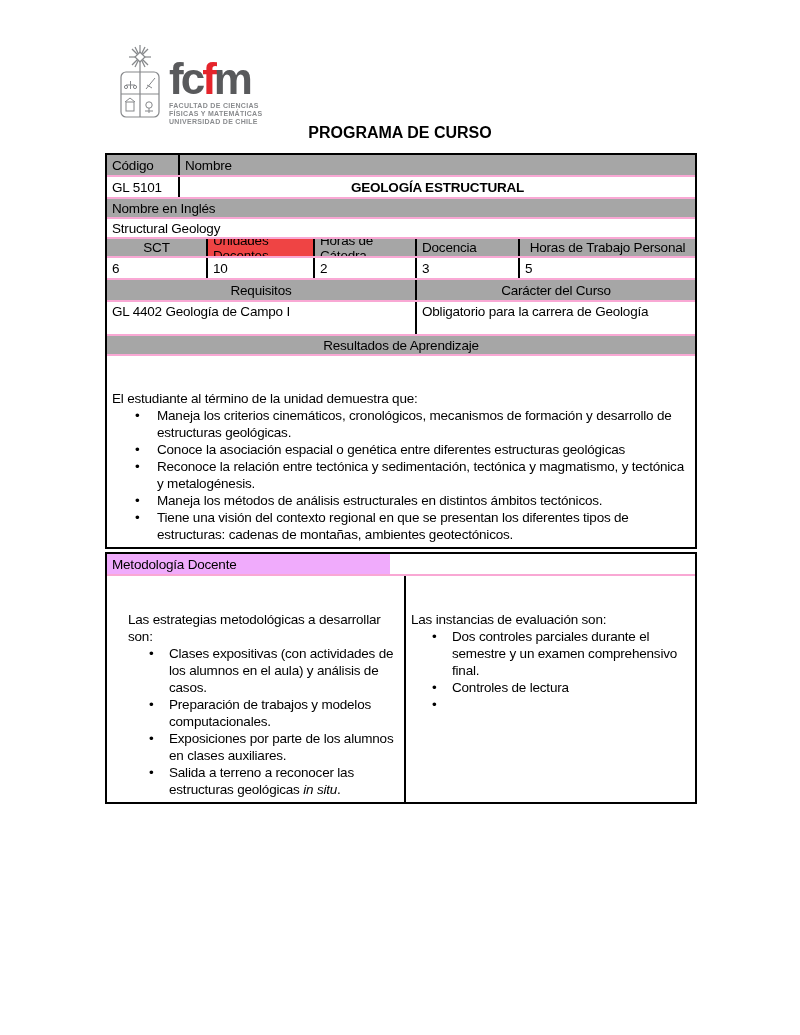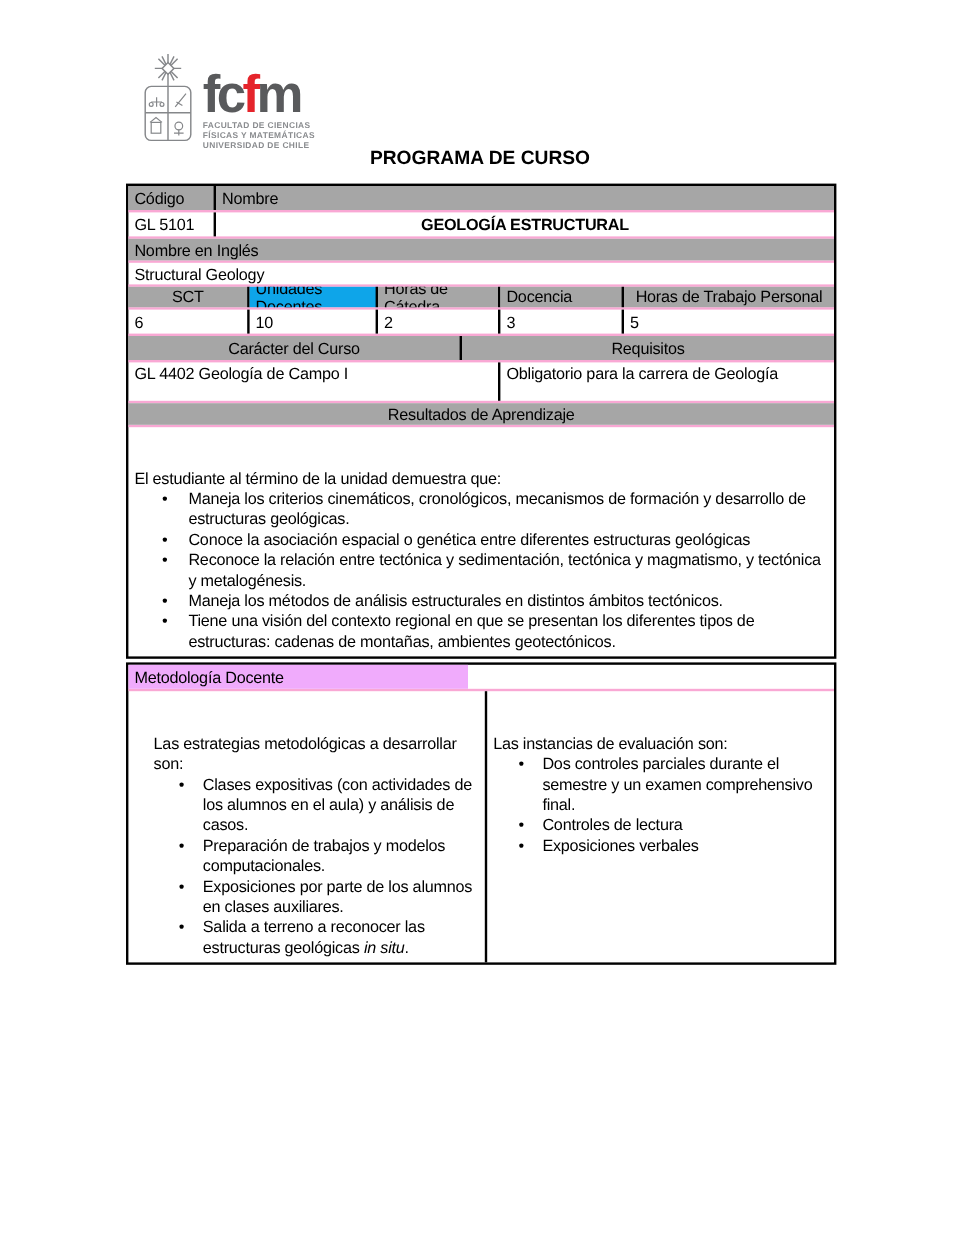--- a/index.html
+++ b/index.html
@@ -108,35 +108,35 @@
       <div class="cell grow center bold">GEOLOGÍA ESTRUCTURAL</div>
     </div>
     <div class="row h20">
       <div class="cell hd grow" style="background: rgb(166, 166, 166);">Nombre en Inglés</div>
     </div>
     <div class="row h20">
       <div class="cell grow">Structural Geology</div>
     </div>
     <div class="row h30">
       <div class="cell hd center credits-h c1" style="background: rgb(166, 166, 166);">SCT</div>
-      <div class="cell hd center credits-h c2" style="background: #0ea5e9;">Unidades Docentes</div>
+      <div class="cell hd center credits-h c2" style="background: #ef4444;">Unidades Docentes</div>
       <div class="cell hd center credits-h c3" style="background: rgb(166, 166, 166);">Horas de Cátedra</div>
       <div class="cell hd center credits-h c4" style="background: rgb(166, 166, 166);">Horas Docencia Auxiliar</div>
       <div class="cell hd center credits-h grow" style="background: rgb(166, 166, 166);">Horas de Trabajo Personal</div>
     </div>
     <div class="row h21">
       <div class="cell c1">6</div>
       <div class="cell c2">10</div>
       <div class="cell c3">2</div>
       <div class="cell c4">3</div>
       <div class="cell grow">5</div>
     </div>
     <div class="row h21">
+      <div class="cell hd center w-req" style="background: rgb(166, 166, 166);">Requisitos</div>
       <div class="cell hd center grow" style="background: rgb(166, 166, 166);">Carácter del Curso</div>
-      <div class="cell hd center w-req" style="background: rgb(166, 166, 166);">Requisitos</div>
     </div>
     <div class="row r8">
       <div class="cell w-req">GL 4402 Geología de Campo I</div>
       <div class="cell grow">Obligatorio para la carrera de Geología</div>
     </div>
     <div class="row h20">
       <div class="cell hd center grow" style="background: rgb(166, 166, 166);">Resultados de Aprendizaje</div>
     </div>
     <div class="row">
       <div class="cell grow body-cell">
@@ -194,19 +194,18 @@
         <div class="li">
             <span class="blt">•</span>
             <span class="li-t">Dos controles parciales durante el semestre y un examen comprehensivo final.</span>
           </div>
         <div class="li">
             <span class="blt">•</span>
             <span class="li-t">Controles de lectura</span>
           </div>
         <div class="li">
             <span class="blt">•</span>
-            <span class="li-t">Exposiciones verbales</span>
           </div>
       </div>
     </div>
   </div>
 
 </div>
 
 </body></html>

